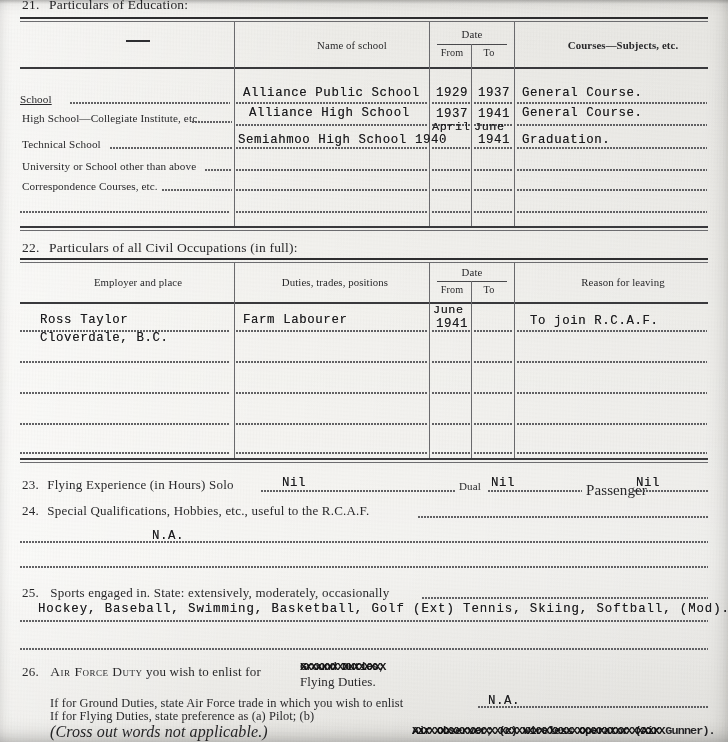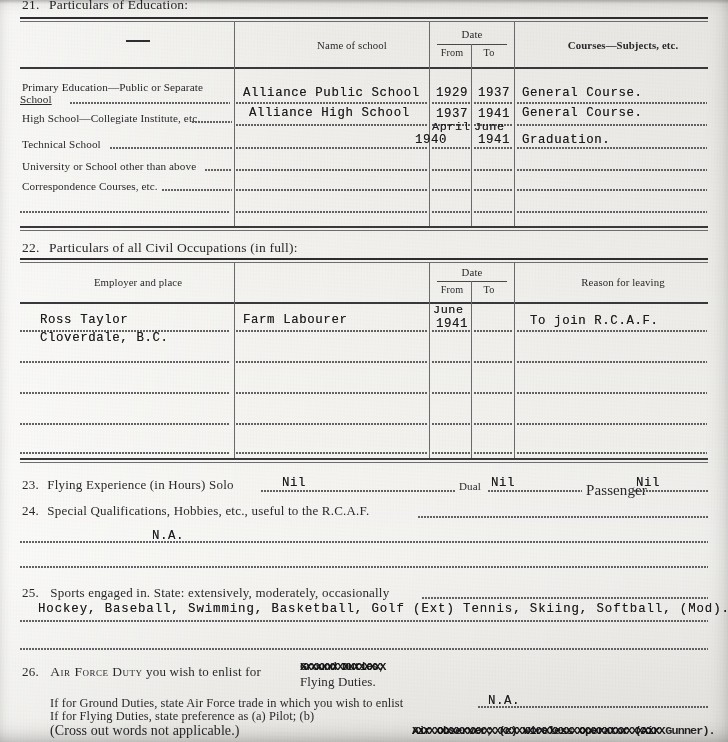--- a/index.html
+++ b/index.html
@@ -167,21 +167,20 @@
 
   <div class="abs printed colhead" style="left:540px; top:39px; width:166px;font-weight:bold;">Courses—Subjects, etc.</div>
 
   <div class="rule-thin" style="left:20px; top:67px; width:688px; height:1.5px; background:#3a3a3d;"></div>
 
   <div class="vrule" style="left:234px; top:22px; height:204px;"></div>
   <div class="vrule" style="left:429px; top:22px; height:204px;"></div>
   <div class="vrule" style="left:471px; top:44px; height:182px;"></div>
   <div class="vrule" style="left:514px; top:22px; height:204px;"></div>
 
-  <div class="abs printed lbl" style="left:22px; top:81px;">Primary Education—Public or Separate</div>
   <div class="abs printed lbl" style="left:20px; top:93px;text-decoration:underline;">School</div>
   <div class="dotted" style="left:70px; top:102px; width:160px;"></div>
 
   <div class="abs printed lbl" style="left:22px; top:112px;">High School—Collegiate Institute, etc.</div>
   <div class="dotted" style="left:192px; top:121px; width:40px;"></div>
 
   <div class="abs printed lbl" style="left:22px; top:138px;">Technical School</div>
   <div class="dotted" style="left:110px; top:147px; width:122px;"></div>
 
   <div class="abs printed lbl" style="left:22px; top:160px;">University or School other than above</div>
@@ -226,36 +225,38 @@
   <div class="abs typed" style="left:478px; top:86px;">1937</div>
   <div class="abs typed" style="left:522px; top:86px;">General Course.</div>
 
   <div class="abs typed" style="left:249px; top:106px;">Alliance High School</div>
   <div class="abs typed" style="left:436px; top:107px;">1937</div>
   <div class="abs typed" style="left:478px; top:107px;">1941</div>
   <div class="abs typed" style="left:522px; top:106px;">General Course.</div>
 
   <div class="abs typed sm" style="left:432px; top:120px;">April</div>
   <div class="abs typed sm" style="left:474px; top:120px;">June</div>
+  <div class="abs typed" style="left:238px; top:133px;">Semiahmoo High School</div>
   <div class="abs typed" style="left:415px; top:133px;">1940</div>
   <div class="abs typed" style="left:478px; top:133px;">1941</div>
   <div class="abs typed" style="left:522px; top:133px;">Graduation.</div>
 
   <div class="rule-thin" style="left:20px; top:226px; width:688px; height:1.5px; background:#3a3a3d;"></div>
   <div class="rule-hair" style="left:20px; top:230px; width:688px;"></div>
 
   <div class="abs printed sec-head" style="left:22px; top:240px;">
     <span>22.</span>
     <span style="margin-left:6px;">Particulars of all Civil Occupations (in full):</span>
   </div>
 
   <div class="rule-thick" style="left:20px; top:258px; width:688px; height:2px;"></div>
   <div class="rule-hair" style="left:20px; top:262px; width:688px;"></div>
 
   <div class="abs printed colhead" style="left:43px; top:276px; width:190px;">Employer and place</div>
+  <div class="abs printed colhead" style="left:240px; top:276px; width:190px;">Duties, trades, positions</div>
 
   <div class="abs printed colhead" style="left:437px; top:266px; width:70px;">Date</div>
   <div class="rule-thin" style="left:437px; top:281px; width:70px;"></div>
   <div class="abs printed colhead" style="left:434px; top:284px; width:36px; font-size:10.2px;">From</div>
   <div class="abs printed colhead" style="left:472px; top:284px; width:34px; font-size:10.2px;">To</div>
 
   <div class="abs printed colhead" style="left:540px; top:276px; width:166px;">Reason for leaving</div>
 
   <div class="rule-thin" style="left:20px; top:302px; width:688px; height:1.5px; background:#3a3a3d;"></div>
 
@@ -355,18 +356,18 @@
   <div class="dotted" style="left:478px; top:706px; width:230px;"></div>
   <div class="abs typed" style="left:488px; top:694px;">N.A.</div>
 
   <div class="abs printed" style="left:50px; top:709px; font-size:12.4px;">If for Flying Duties, state preference as (a)  Pilot; (b)</div>
 
   <div class="abs xout" style="left:412px; top:710px; width:316px; height:15px; font-size:11.8px;">
     <span class="under">Air Observer; (c) Wireless Operator (Air Gunner).</span>
     <span class="strike" aria-hidden="true">XXXXXXXXXXXXXXXXXXXXXXXXXXXXXXXXXXXXXXXXXXXXXX</span>
   </div>
 
-  <div class="abs printed" style="left:50px; top:723px; font-size:14px;">(Cross out words not applicable.)</div>
+  <div class="abs printed" style="left:50px; top:723px; font-size:16px;font-style:italic;">(Cross out words not applicable.)</div>
 
   <div class="grain"></div>
   <div class="edge-shadow"></div>
   <div class="clip-top"></div>
 </div>
 
 </body></html>

